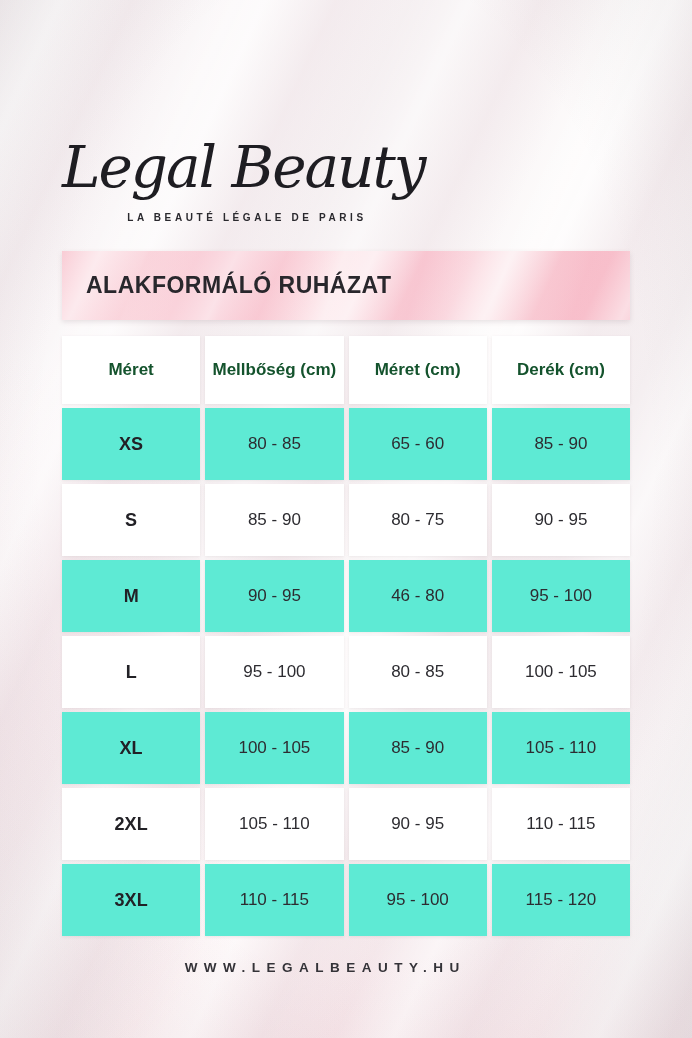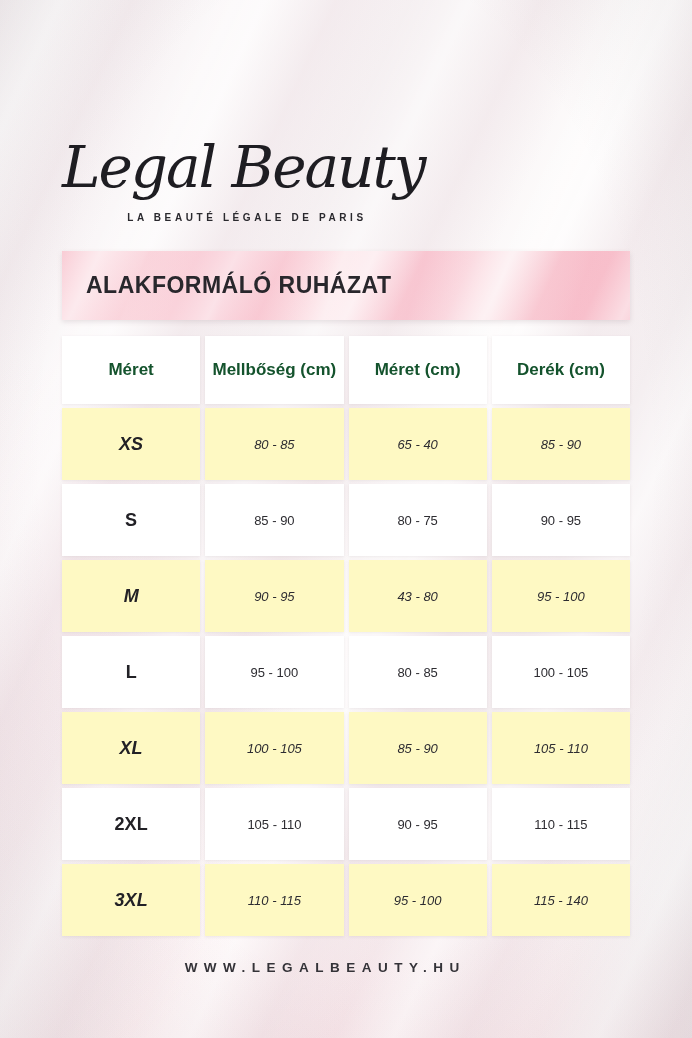--- a/index.html
+++ b/index.html
@@ -83,26 +83,26 @@
     display: grid;
     grid-template-columns: repeat(4, 1fr);
     gap: 4px 5px;
   }
   .trow { display: contents; }
   .cell {
     height: 72px;
     display: flex; align-items: center; justify-content: center;
     background: #ffffff;
     box-shadow: 0 1px 3px rgba(140,120,128,0.14);
-    font-size: 13px;
+    font-size: 17px;
     color: #2d2c31;
     white-space: nowrap;
   }
   .trow.head .cell { height: 68px; font-weight: 700; font-size: 17px; color: #14532d; }
-  .trow.pink .cell { background: #fef9c3; font-style: italic; }
+  .trow.pink .cell { background: #5eead4; }
   .cell.size { font-weight: 700; font-size: 18px; color: #222126; }
 
   
   .footer { position: absolute; top: 958px; left: 0; width: 644px; text-align: center; }
   .footer-url {
     display: inline-block;
     font-size: 13.5px; font-weight: 700;
     letter-spacing: 6.5px;
     padding-left: 6.5px; 
     color: #343338;
@@ -128,35 +128,35 @@
     <div class="trow head">
       <div class="cell">Méret</div>
       <div class="cell">Mellbőség (cm)</div>
       <div class="cell">Méret (cm)</div>
       <div class="cell">Derék (cm)</div>
     </div>
 
     <div class="trow pink">
       <div class="cell size">XS</div>
       <div class="cell">80 - 85</div>
-      <div class="cell">65 - 40</div>
+      <div class="cell">65 - 60</div>
       <div class="cell">85 - 90</div>
     </div>
 
     <div class="trow">
       <div class="cell size">S</div>
       <div class="cell">85 - 90</div>
       <div class="cell">80 - 75</div>
       <div class="cell">90 - 95</div>
     </div>
 
     <div class="trow pink">
       <div class="cell size">M</div>
       <div class="cell">90 - 95</div>
-      <div class="cell">43 - 80</div>
+      <div class="cell">46 - 80</div>
       <div class="cell">95 - 100</div>
     </div>
 
     <div class="trow">
       <div class="cell size">L</div>
       <div class="cell">95 - 100</div>
       <div class="cell">80 - 85</div>
       <div class="cell">100 - 105</div>
     </div>
 
@@ -171,20 +171,20 @@
       <div class="cell size">2XL</div>
       <div class="cell">105 - 110</div>
       <div class="cell">90 - 95</div>
       <div class="cell">110 - 115</div>
     </div>
 
     <div class="trow pink">
       <div class="cell size">3XL</div>
       <div class="cell">110 - 115</div>
       <div class="cell">95 - 100</div>
-      <div class="cell">115 - 140</div>
+      <div class="cell">115 - 120</div>
     </div>
   </section>
 
   <footer class="footer">
     <span class="footer-url">WWW.LEGALBEAUTY.HU</span>
   </footer>
 </div>
 
 </body></html>

